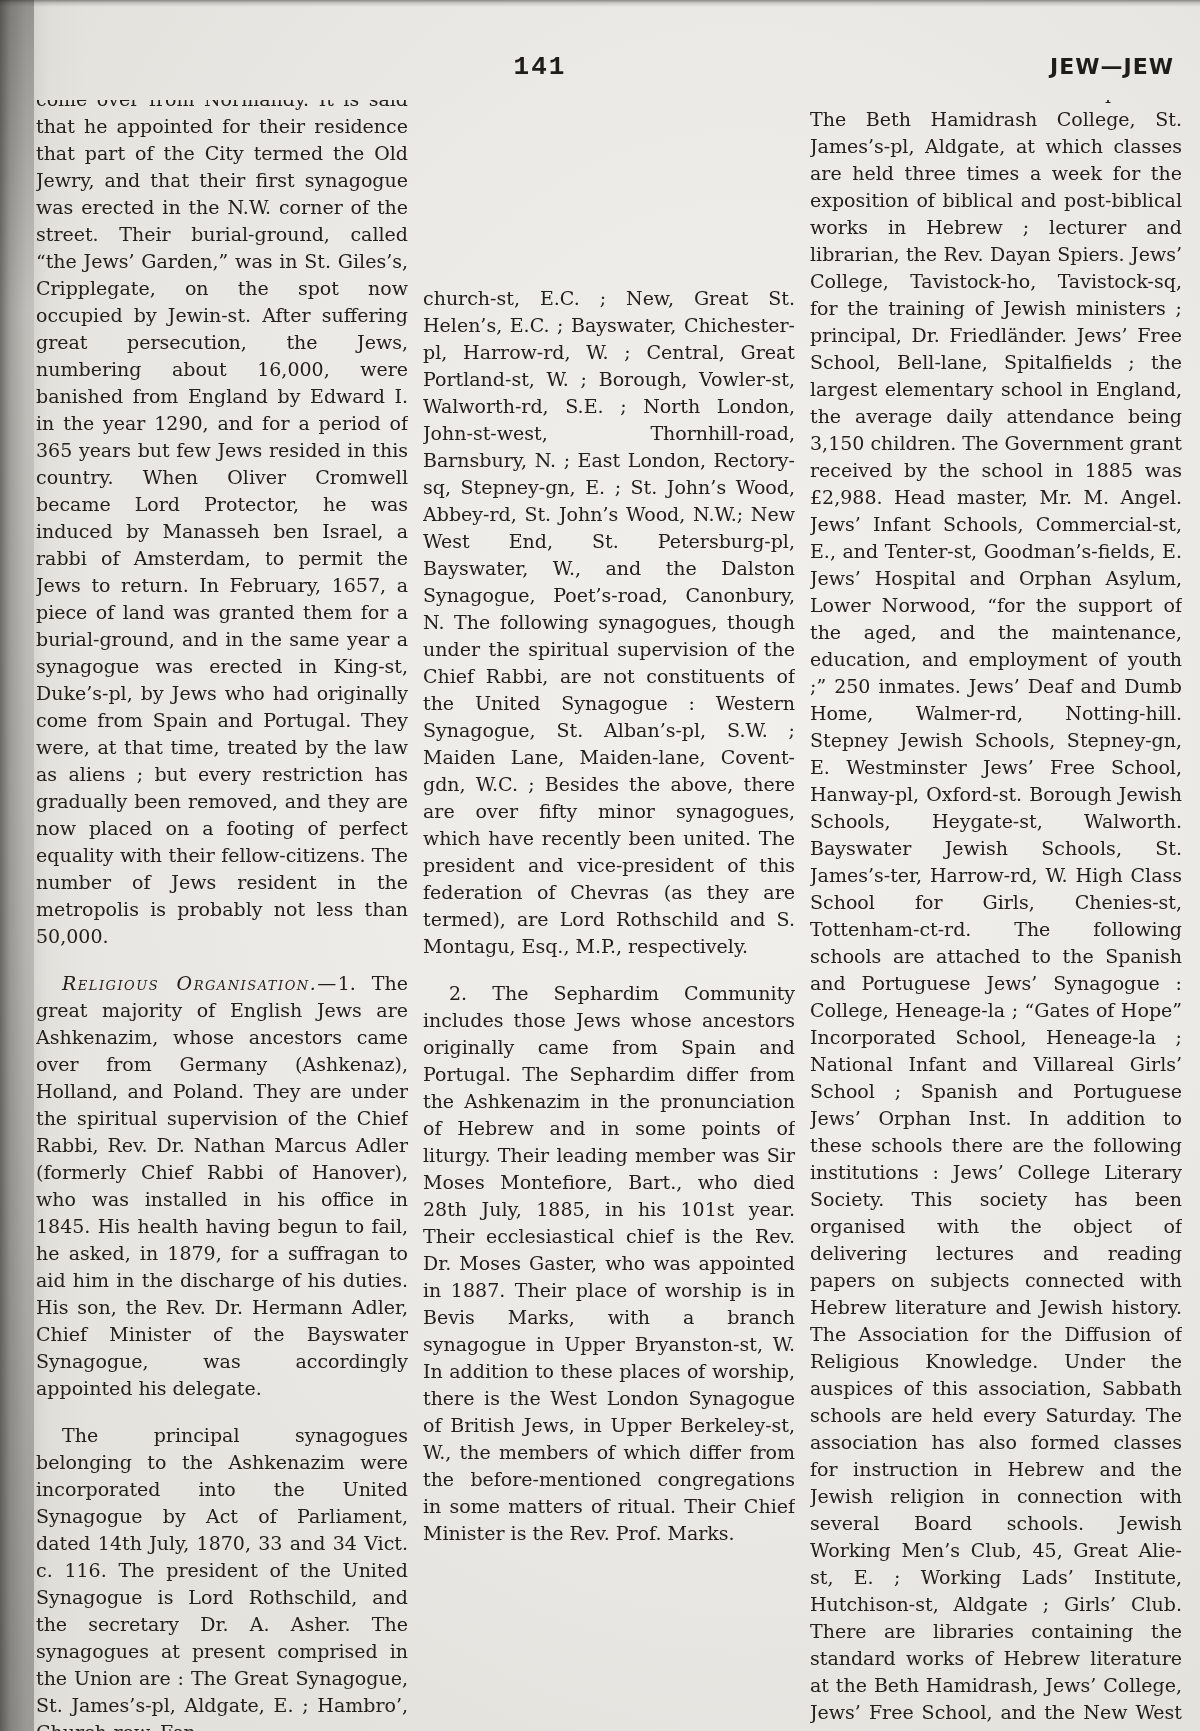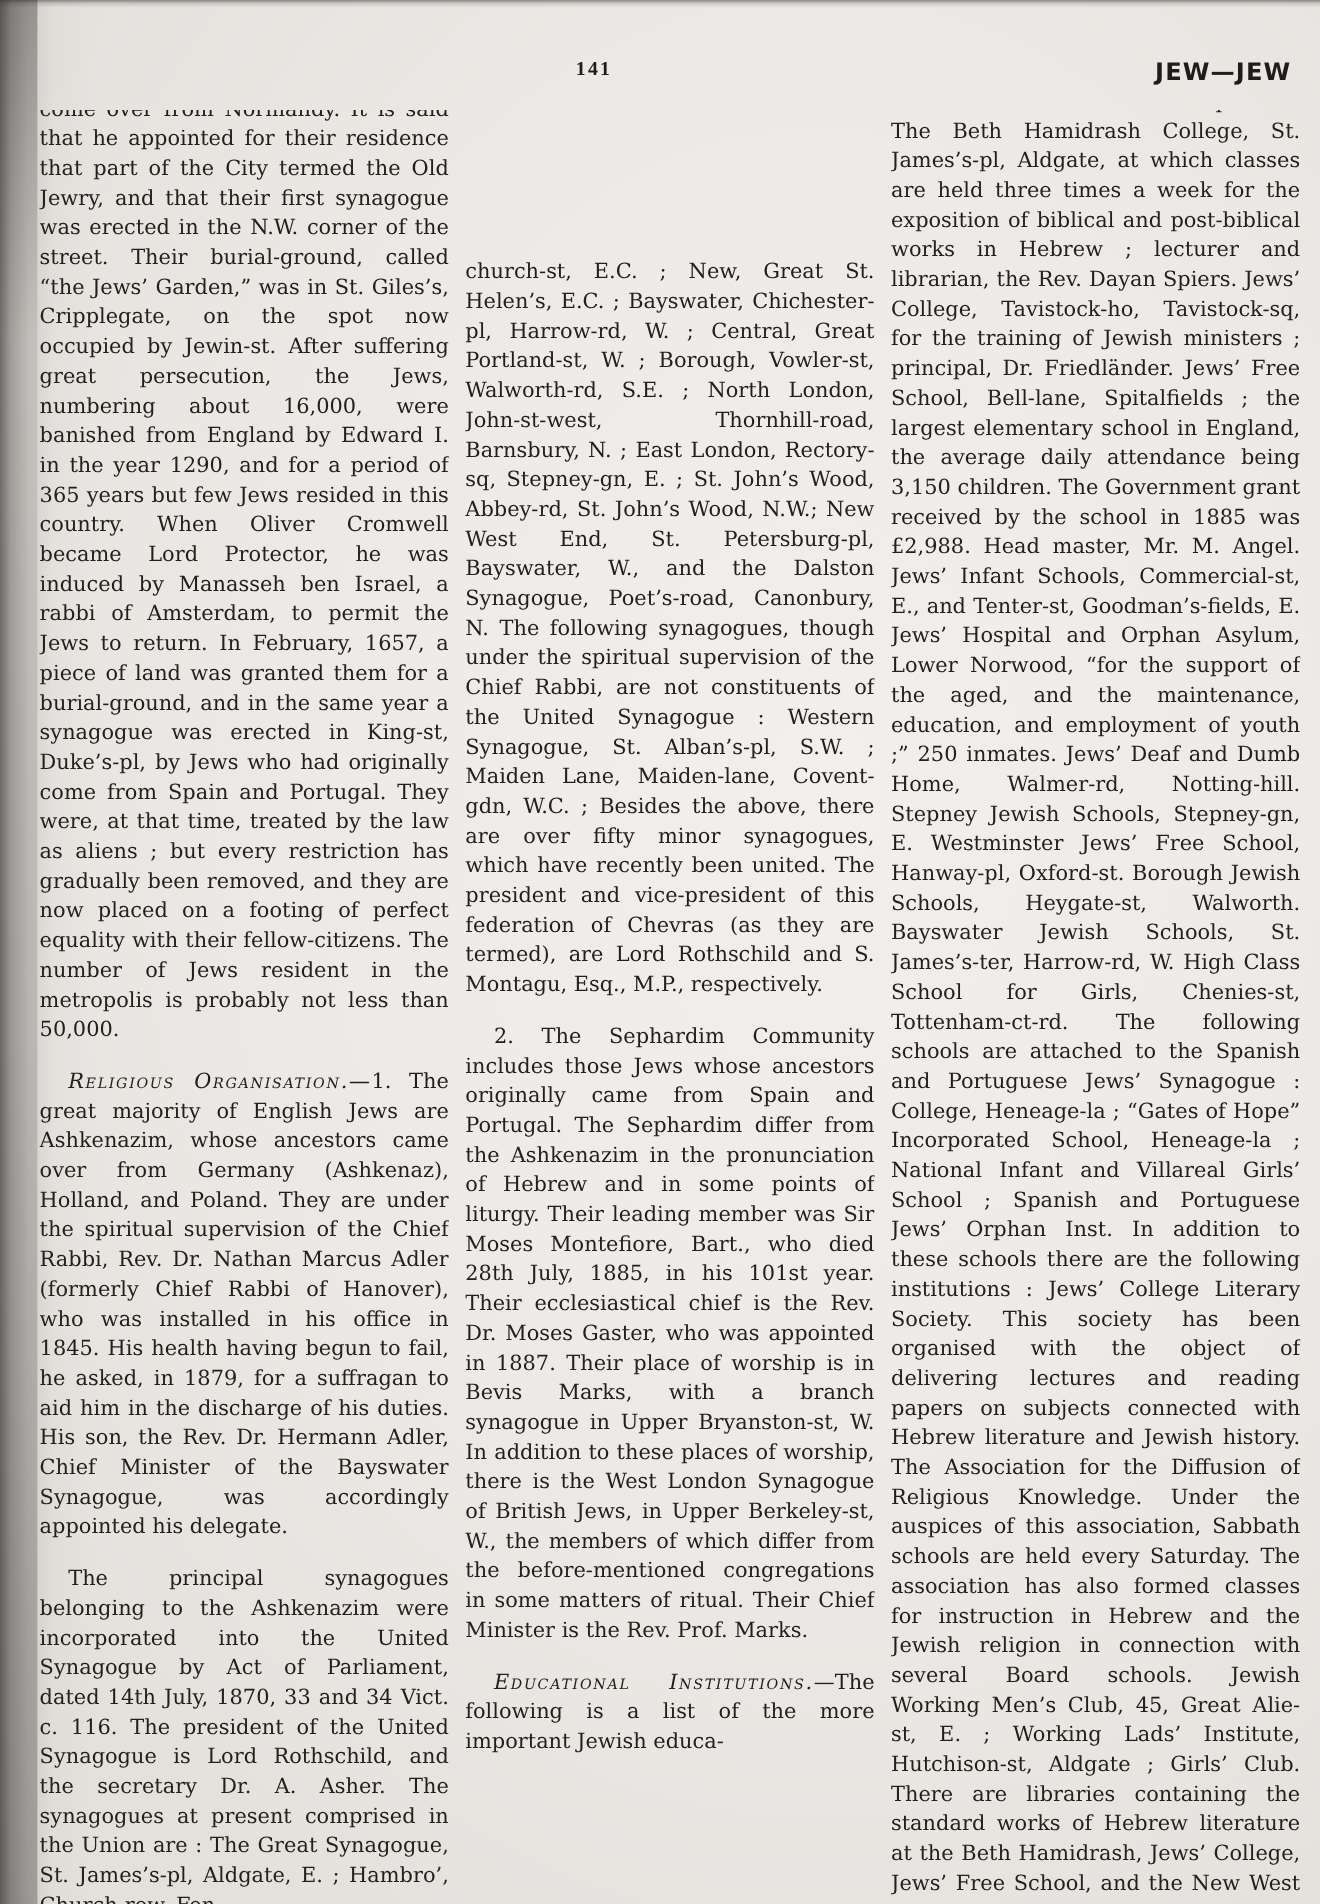--- a/index.html
+++ b/index.html
@@ -21,22 +21,22 @@
   .gutter-shade{
     position:absolute;left:0;top:0;bottom:0;width:34px;
     background:linear-gradient(180deg, rgba(30,30,28,.35) 0%, rgba(30,30,28,.10) 18%, rgba(30,30,28,.16) 55%, rgba(30,30,28,.30) 100%);
     pointer-events:none;
   }
   .header{
     position:absolute;top:52px;left:0;right:0;height:40px;
   }
   .page-number{
     position:absolute;left:0;width:1080px;text-align:center;
-    font-family:Liberation Serif, serif;
-    font-weight:bold;font-size:18px;letter-spacing:2px;color:#1f1d1a;
+    font-family:Liberation Mono, monospace;
+    font-weight:bold;font-size:26px;letter-spacing:2px;color:#1f1d1a;
   }
   .running-title{
     position:absolute;right:26px;top:2px;
     font-family:"DejaVu Sans","Liberation Sans",sans-serif;
     font-weight:bold;font-size:22px;letter-spacing:1px;color:#1f1d1a;
   }
   .columns{
     position:absolute;top:100px;left:36px;right:16px;bottom:0;
     display:flex;gap:15px;overflow:hidden;align-items:center;
   }
@@ -65,19 +65,18 @@
 
   <div class="columns">
     <div class="col">
         <p class="para"><span>come over from Normandy. It is said that he appointed for their residence that part of the City termed the Old Jewry, and that their first synagogue was erected in the N.W. corner of the street. Their burial-ground, called “the Jews’ Garden,” was in St. Giles’s, Cripplegate, on the spot now occupied by Jewin-st. After suffering great persecution, the Jews, numbering about 16,000, were banished from England by Edward I. in the year 1290, and for a period of 365 years but few Jews resided in this country. When Oliver Cromwell became Lord Protector, he was induced by Manasseh ben Israel, a rabbi of Amsterdam, to permit the Jews to return. In February, 1657, a piece of land was granted them for a burial-ground, and in the same year a synagogue was erected in King-st, Duke’s-pl, by Jews who had originally come from Spain and Portugal. They were, at that time, treated by the law as aliens ; but every restriction has gradually been removed, and they are now placed on a footing of perfect equality with their fellow-citizens. The number of Jews resident in the metropolis is probably not less than 50,000.</span></p>
         <p class="para indent"><span class="sc">Religious Organisation.—</span><span>1. The great majority of English Jews are Ashkenazim, whose ancestors came over from Germany (Ashkenaz), Holland, and Poland. They are under the spiritual supervision of the Chief Rabbi, Rev. Dr. Nathan Marcus Adler (formerly Chief Rabbi of Hanover), who was installed in his office in 1845. His health having begun to fail, he asked, in 1879, for a suffragan to aid him in the discharge of his duties. His son, the Rev. Dr. Hermann Adler, Chief Minister of the Bayswater Synagogue, was accordingly appointed his delegate.</span></p>
         <p class="para indent"><span>The principal synagogues belonging to the Ashkenazim were incorporated into the United Synagogue by Act of Parliament, dated 14th July, 1870, 33 and 34 Vict. c. 116. The president of the United Synagogue is Lord Rothschild, and the secretary Dr. A. Asher. The synagogues at present comprised in the Union are : The Great Synagogue, St. James’s-pl, Aldgate, E. ; Hambro’, Church-row, Fen-</span></p>
       </div>
     <div class="col">
         <p class="para"><span>church-st, E.C. ; New, Great St. Helen’s, E.C. ; Bayswater, Chichester-pl, Harrow-rd, W. ; Central, Great Portland-st, W. ; Borough, Vowler-st, Walworth-rd, S.E. ; North London, John-st-west, Thornhill-road, Barnsbury, N. ; East London, Rectory-sq, Stepney-gn, E. ; St. John’s Wood, Abbey-rd, St. John’s Wood, N.W.; New West End, St. Petersburg-pl, Bayswater, W., and the Dalston Synagogue, Poet’s-road, Canonbury, N. The following synagogues, though under the spiritual supervision of the Chief Rabbi, are not constituents of the United Synagogue : Western Synagogue, St. Alban’s-pl, S.W. ; Maiden Lane, Maiden-lane, Covent-gdn, W.C. ; Besides the above, there are over fifty minor synagogues, which have recently been united. The president and vice-president of this federation of </span><span class="it">Chevras</span><span> (as they are termed), are Lord Rothschild and S. Montagu, Esq., M.P., respectively.</span></p>
         <p class="para indent"><span>2. The Sephardim Community includes those Jews whose ancestors originally came from Spain and Portugal. The Sephardim differ from the Ashkenazim in the pronunciation of Hebrew and in some points of liturgy. Their leading member was Sir Moses Montefiore, Bart., who died 28th July, 1885, in his 101st year. Their ecclesiastical chief is the Rev. Dr. Moses Gaster, who was appointed in 1887. Their place of worship is in Bevis Marks, with a branch synagogue in Upper Bryanston-st, W. In addition to these places of worship, there is the West London Synagogue of British Jews, in Upper Berkeley-st, W., the members of which differ from the before-mentioned congregations in some matters of ritual. Their Chief Minister is the Rev. Prof. Marks.</span></p>
-        <p class="para indent"><span class="sc">Educational Institutions.</span><span>—The following is a list of the more important Jewish educa-</span></p>
       </div>
     <div class="col">
         <p class="para"><span>tional institutions in the metropolis :—</span><span class="it">The Beth Hamidrash College</span><span>, St. James’s-pl, Aldgate, at which classes are held three times a week for the exposition of biblical and post-biblical works in Hebrew ; lecturer and librarian, the Rev. Dayan Spiers. </span><span class="it">Jews’ College</span><span>, Tavistock-ho, Tavistock-sq, for the training of Jewish ministers ; principal, Dr. Friedländer. </span><span class="it">Jews’ Free School</span><span>, Bell-lane, Spitalfields ; the largest elementary school in England, the average daily attendance being 3,150 children. The Government grant received by the school in 1885 was £2,988. Head master, Mr. M. Angel. </span><span class="it">Jews’ Infant Schools</span><span>, Commercial-st, E., and Tenter-st, Goodman’s-fields, E. </span><span class="it">Jews’ Hospital and Orphan Asylum</span><span>, Lower Norwood, “for the support of the aged, and the maintenance, education, and employment of youth ;” 250 inmates. </span><span class="it">Jews’ Deaf and Dumb Home</span><span>, Walmer-rd, Notting-hill. </span><span class="it">Stepney Jewish Schools</span><span>, Stepney-gn, E. </span><span class="it">Westminster Jews’ Free School</span><span>, Hanway-pl, Oxford-st. </span><span class="it">Borough Jewish Schools</span><span>, Heygate-st, Walworth. </span><span class="it">Bayswater Jewish Schools</span><span>, St. James’s-ter, Harrow-rd, W. </span><span class="it">High Class School for Girls</span><span>, Chenies-st, Tottenham-ct-rd. The following schools are attached to the Spanish and Portuguese Jews’ Synagogue : </span><span class="it">College</span><span>, Heneage-la ; </span><span class="it">“Gates of Hope” Incorporated School</span><span>, Heneage-la ; </span><span class="it">National Infant and Villareal Girls’ School</span><span> ; </span><span class="it">Spanish and Portuguese Jews’ Orphan Inst</span><span>. In addition to these schools there are the following institutions : </span><span class="it">Jews’ College Literary Society</span><span>. This society has been organised with the object of delivering lectures and reading papers on subjects connected with Hebrew literature and Jewish history. </span><span class="it">The Association for the Diffusion of Religious Knowledge</span><span>. Under the auspices of this association, Sabbath schools are held every Saturday. The association has also formed classes for instruction in Hebrew and the Jewish religion in connection with several Board schools. </span><span class="it">Jewish Working Men’s Club</span><span>, 45, Great Alie-st, E. ; </span><span class="it">Working Lads’ Institute</span><span>, Hutchison-st, Aldgate ; </span><span class="it">Girls’ Club</span><span>. There are libraries containing the standard works of Hebrew literature at the Beth Hamidrash, Jews’ College, Jews’ Free School, and the New West End Synagogue.</span></p>
       </div>
   </div>
 </div>
 
 </body></html>

